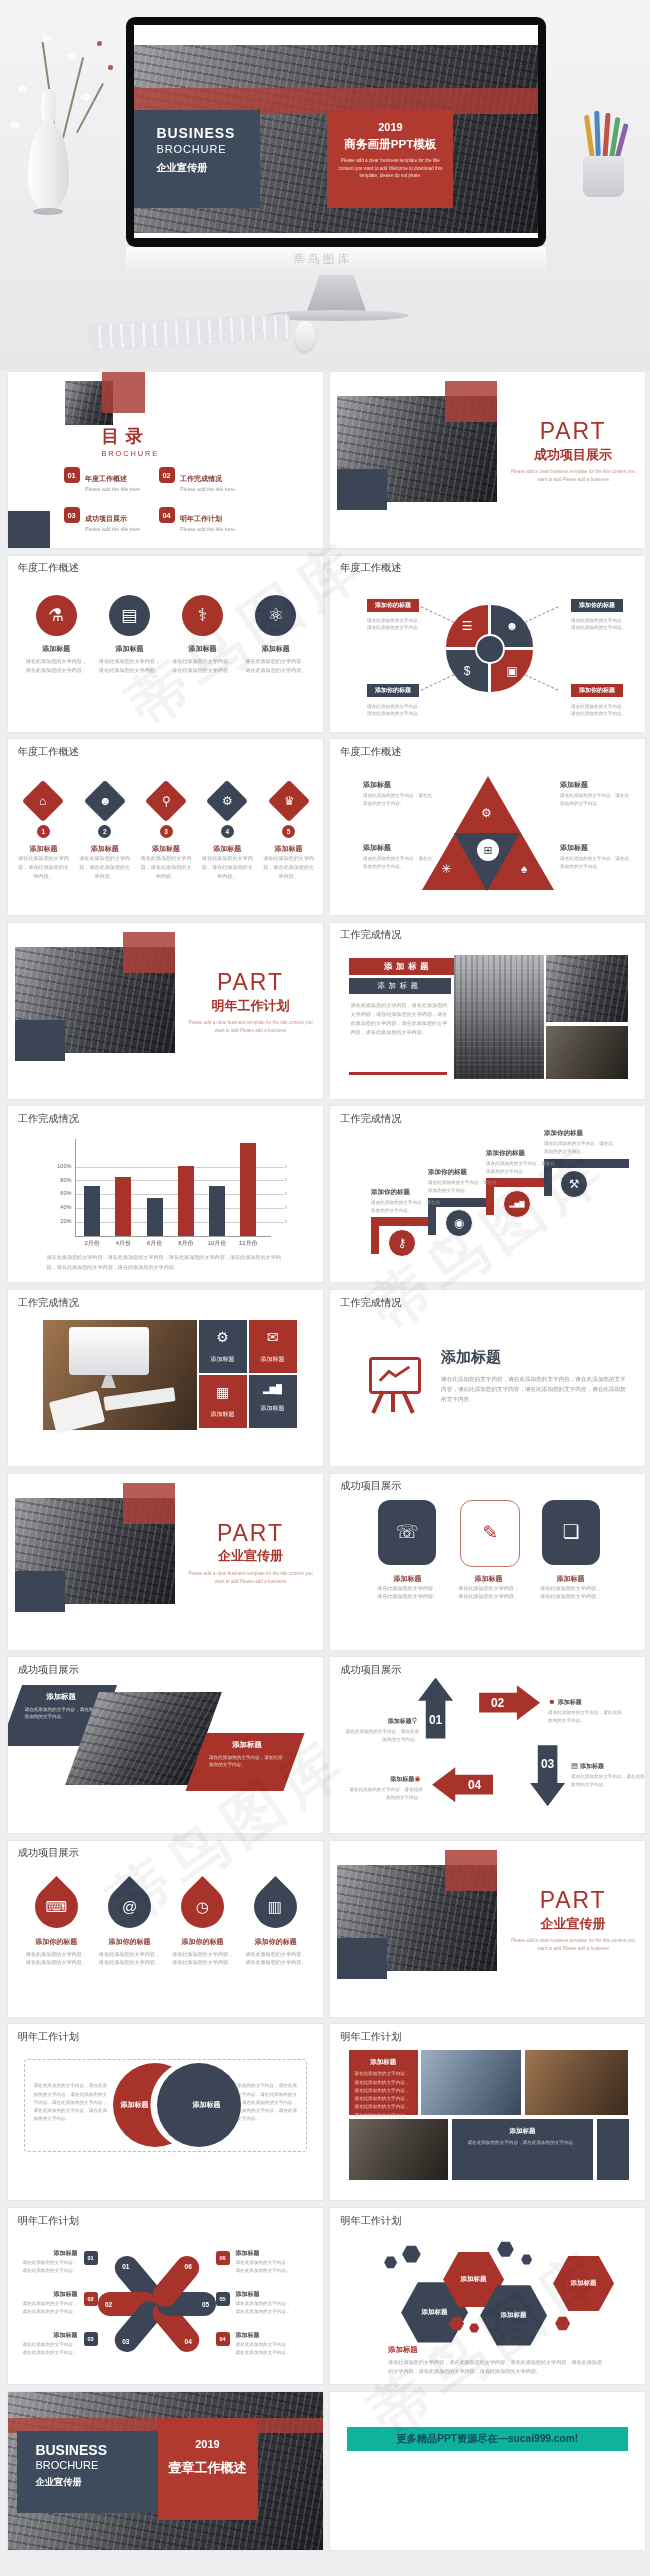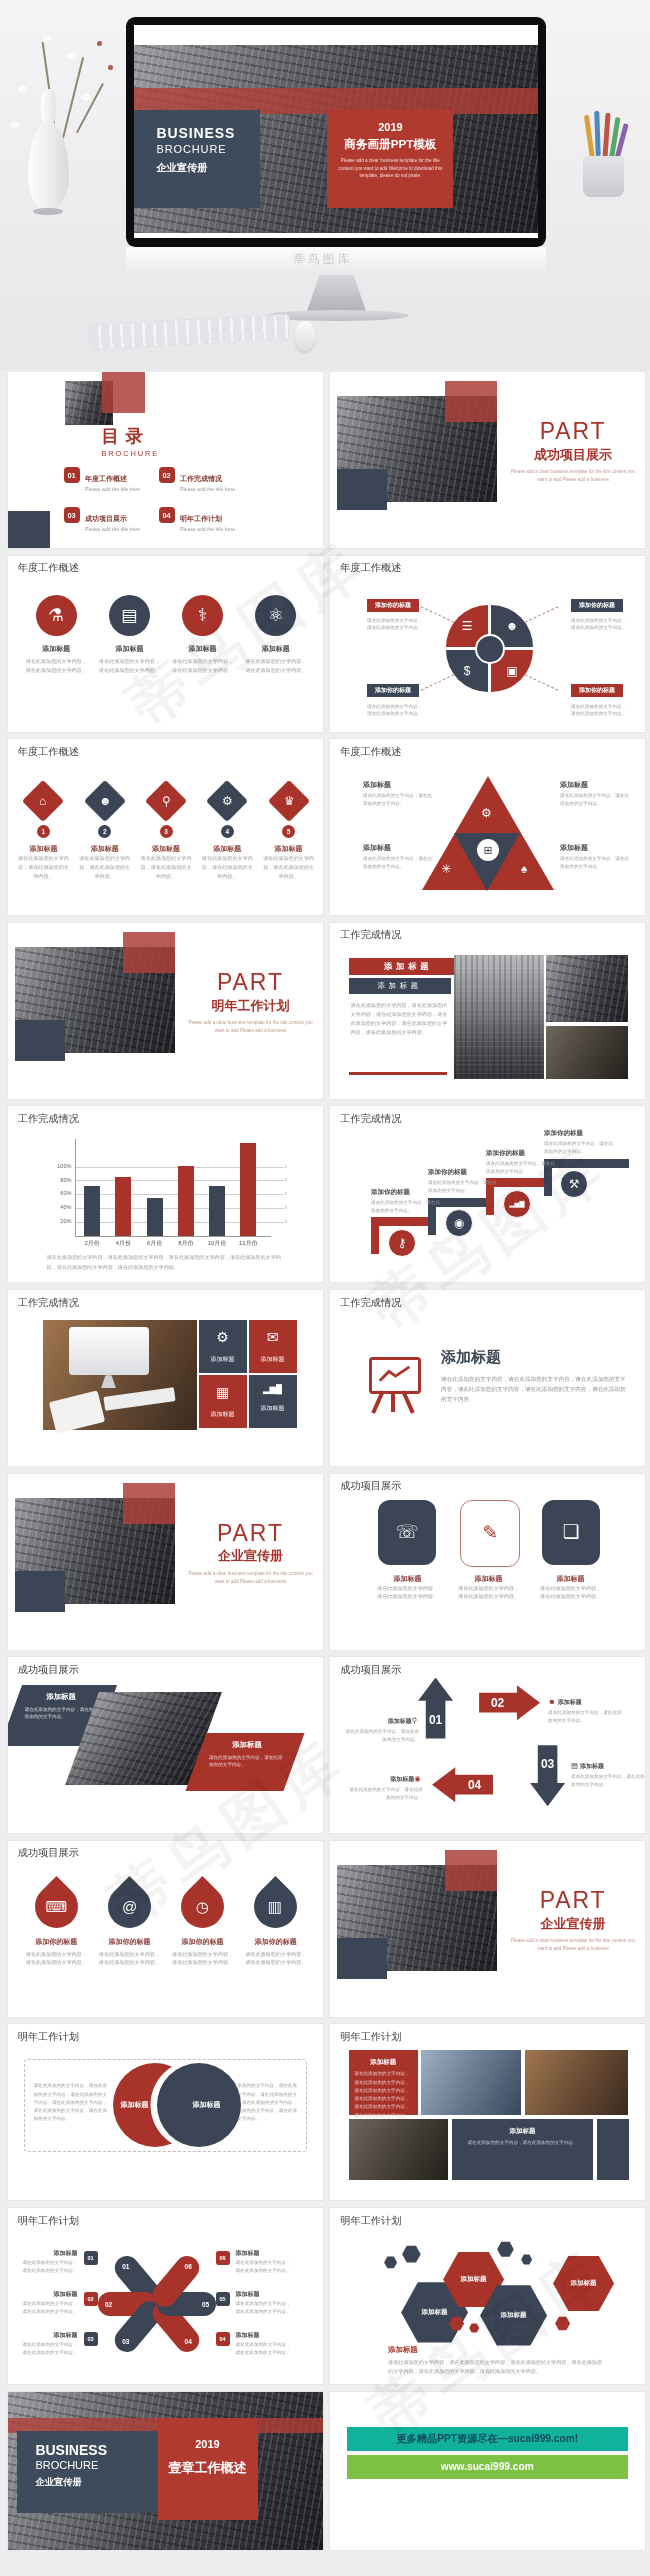--- a/index.html
+++ b/index.html
@@ -861,19 +861,18 @@
           <div class="l3">企业宣传册</div>
         </div>
         <div class="th-red">
           <div class="y">2019</div>
           <div class="t">壹章工作概述</div>
         </div>
       </div>
 
       <div class="slide short">
         <div class="promo-bar1">更多精品PPT资源尽在—sucai999.com!</div>
-        <div class="promo-bar2">www.sucai999.com</div>
       </div>
     </div>
 
   </div>
 </div>
 
 
 </body></html>

